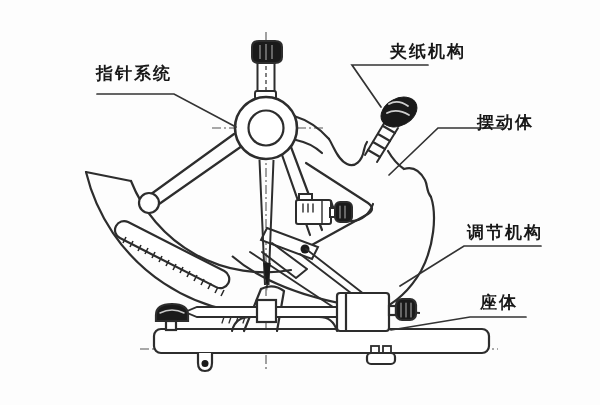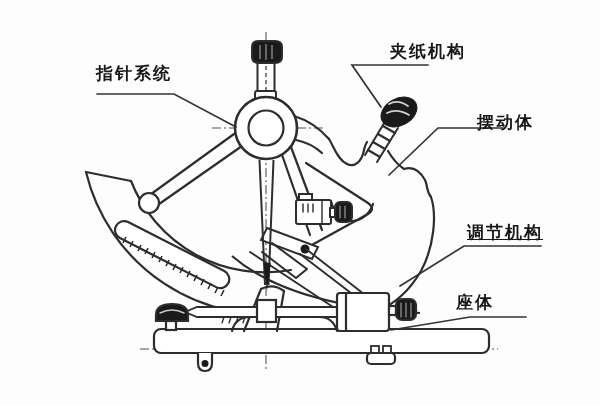--- a/index.html
+++ b/index.html
@@ -4,22 +4,22 @@
 <style>
   html,body{margin:0;padding:0;background:#ffffff;}
   #stage{position:relative;width:600px;height:405px;background:#fdfdfd;overflow:hidden;
          font-family:"Liberation Serif","DejaVu Serif",serif;}
   #art{position:absolute;left:0;top:0;}
   .lbl{position:absolute;font-size:17px;font-weight:600;color:#181818;
        letter-spacing:2px;white-space:nowrap;line-height:1;}
   .lbl-pointer{left:96px;top:66px;font-family:Liberation Mono, monospace;}
   .lbl-clamp{left:354px;top:43px;margin-left:36px;}
   .lbl-swing{left:441px;top:114px;margin-left:36px;}
-  .lbl-adjust{left:467px;top:224px;text-decoration:underline;}
-  .lbl-base{left:456px;top:294px;}
+  .lbl-adjust{left:467px;top:224px;}
+  .lbl-base{left:480px;top:294px;}
 </style>
 </head>
 <body>
 
 <div id="stage">
 
 <svg id="art" width="600" height="405" viewBox="0 0 600 405">
 
   <g stroke="#555" stroke-width="1.1" fill="none" stroke-dasharray="9 3 2 3">
     <path d="M266,32 V372"></path>

